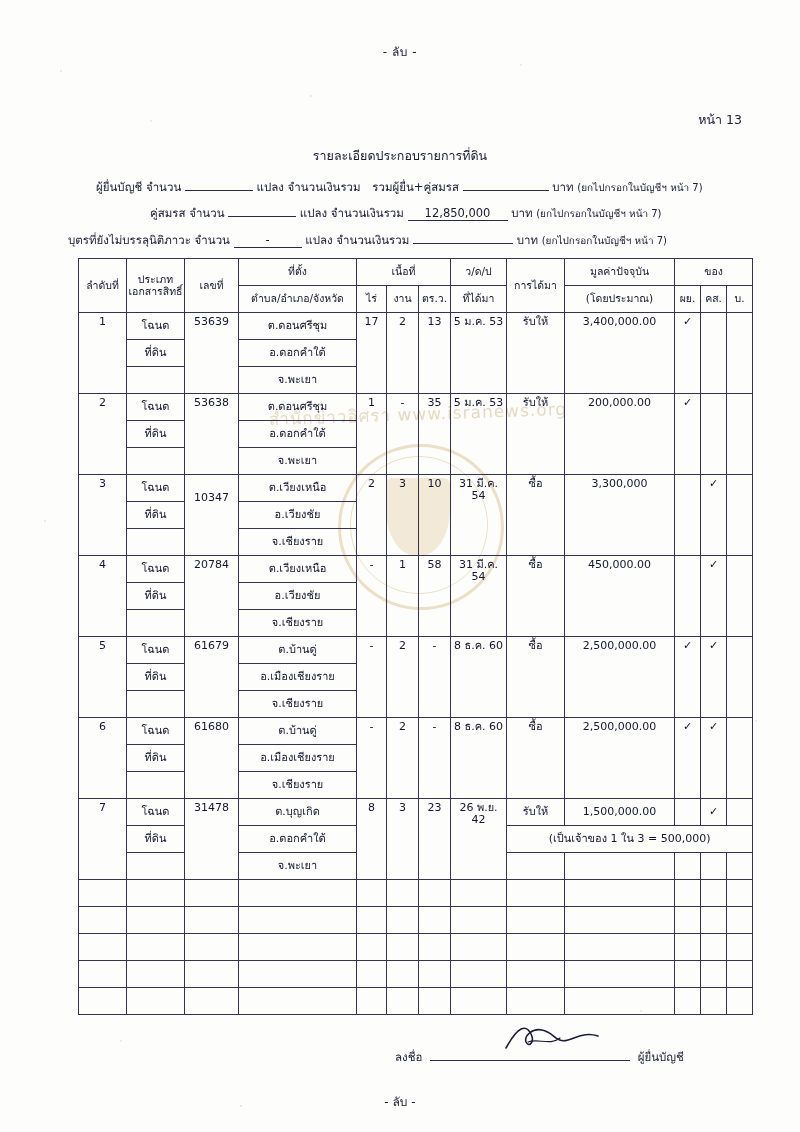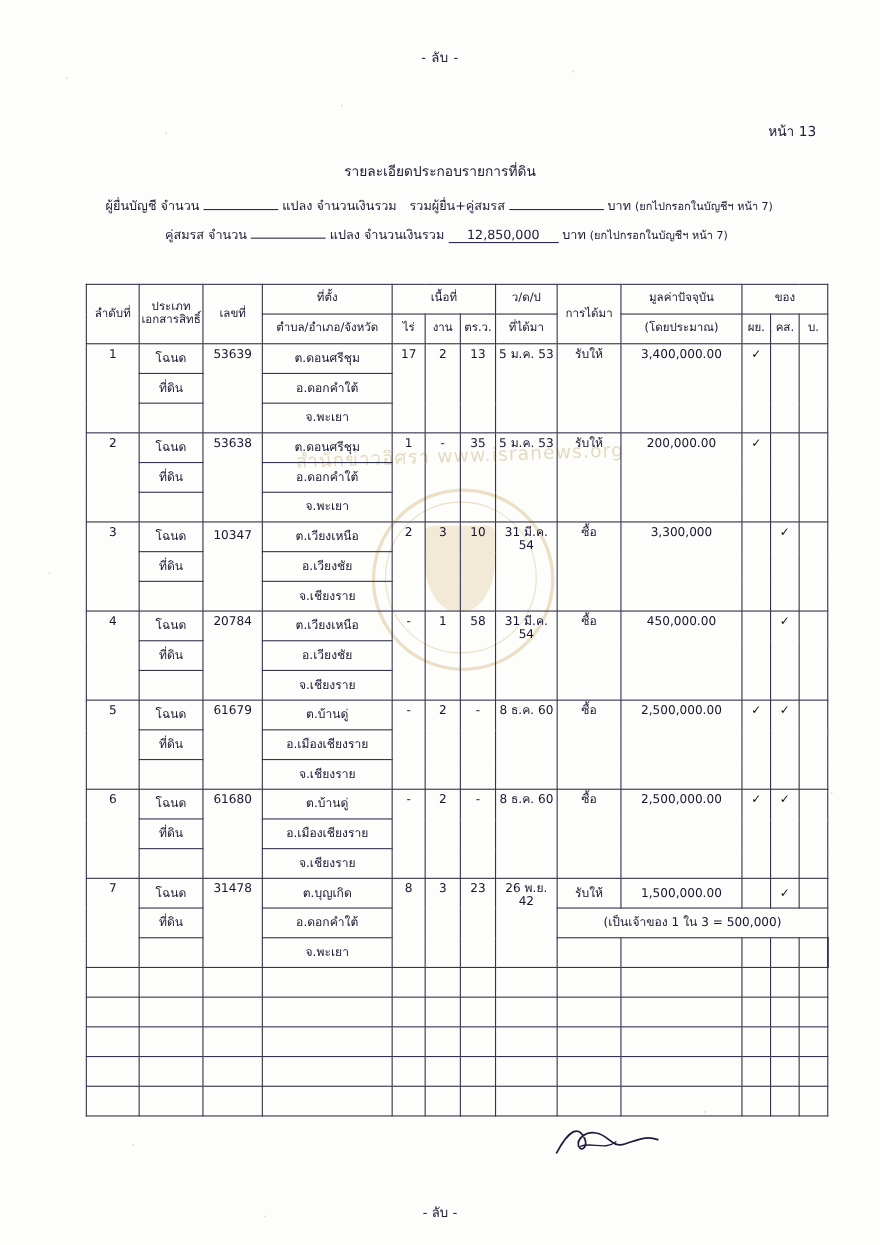--- a/index.html
+++ b/index.html
@@ -250,20 +250,28 @@
 
   <div class="decl r2" style="left:150px;">
     <span class="lbl">คู่สมรส  จำนวน</span>
     <span class="dots" style="width:68px;"></span>
     <span class="lbl">แปลง จำนวนเงินรวม</span>
     <span class="val" style="width:100px;">12,850,000</span>
     <span class="lbl">บาท</span>
     <span class="note">(ยกไปกรอกในบัญชีฯ หน้า 7)</span>
   </div>
 
+  <div class="decl r3" style="left:68px;">
+    <span class="lbl">บุตรที่ยังไม่บรรลุนิติภาวะ  จำนวน</span>
+    <span class="val" style="width:68px;">-</span>
+    <span class="lbl">แปลง จำนวนเงินรวม</span>
+    <span class="dots" style="width:100px;"></span>
+    <span class="lbl">บาท</span>
+    <span class="note">(ยกไปกรอกในบัญชีฯ หน้า 7)</span>
+  </div>
 
   <div class="watermark">
     <div class="wm-circle"></div>
     <div class="wm-circle2"></div>
     <div class="wm-shield"></div>
     <div class="wm-text">สำนักข่าวอิศรา www.isranews.org</div>
   </div>
 
   <table class="tbl">
     <colgroup>
@@ -351,21 +359,21 @@
         <td class="cell-left">อ.ดอกคำใต้</td>
       </tr>
       <tr>
         <td></td>
         <td class="cell-left">จ.พะเยา</td>
       </tr>
 
       <tr>
         <td rowspan="3" style="vertical-align:top;padding-top:3px;">3</td>
         <td>โฉนด</td>
-        <td rowspan="3" style="vertical-align:top;padding-top:6px;" class="num">10347</td>
+        <td rowspan="3" style="vertical-align:top;padding-top:17px;" class="num">10347</td>
         <td class="cell-left">ต.เวียงเหนือ</td>
         <td rowspan="3" style="vertical-align:top;padding-top:3px;">2</td>
         <td rowspan="3" style="vertical-align:top;padding-top:3px;">3</td>
         <td rowspan="3" style="vertical-align:top;padding-top:3px;">10</td>
         <td rowspan="3" style="vertical-align:top;padding-top:3px;">31 มี.ค. 54</td>
         <td rowspan="3" style="vertical-align:top;padding-top:3px;">ซื้อ</td>
         <td rowspan="3" style="vertical-align:top;padding-top:3px;" class="money">3,300,000</td>
         <td rowspan="3" class="chk"></td>
         <td rowspan="3" style="vertical-align:top;padding-top:3px;" class="chk">✓</td>
         <td rowspan="3" class="chk"></td>
@@ -562,15 +570,20 @@
       </tr>
     </tbody>
   </table>
 
 
   <svg class="signature" viewBox="0 0 110 34">
     <path d="M8 28 C 20 6, 28 4, 33 14 C 37 22, 31 28, 28 22 C 26 16, 34 8, 44 10 C 56 12, 58 24, 70 20 C 80 17, 88 12, 100 16" fill="none" stroke="#1c1c3a" stroke-width="1.6" stroke-linecap="round"></path>
     <path d="M30 22 C 40 18, 52 26, 62 18" fill="none" stroke="#1c1c3a" stroke-width="1.2" stroke-linecap="round"></path>
   </svg>
 
+  <div class="sign-line">
+    <span>ลงชื่อ</span>
+    <span class="sign-rule"></span>
+    <span>ผู้ยื่นบัญชี</span>
+  </div>
 
   <div class="secret-bottom">- ลับ -</div>
 </div>
 
 </body></html>

